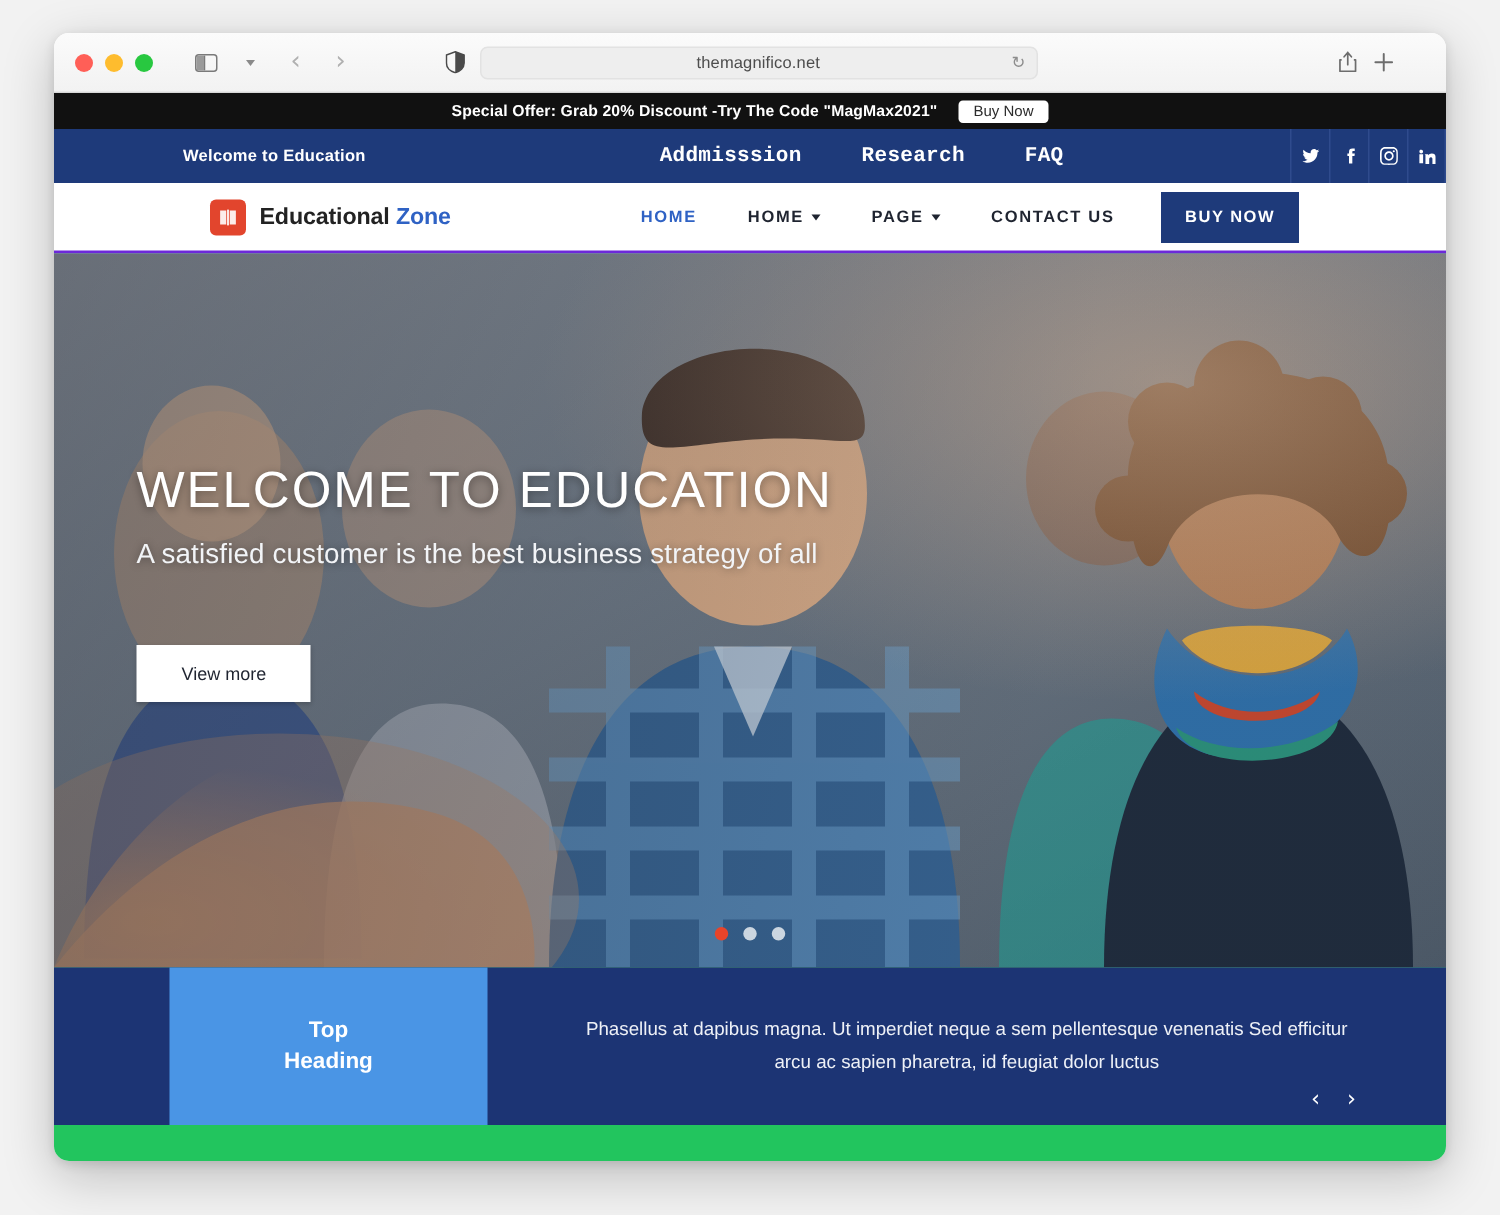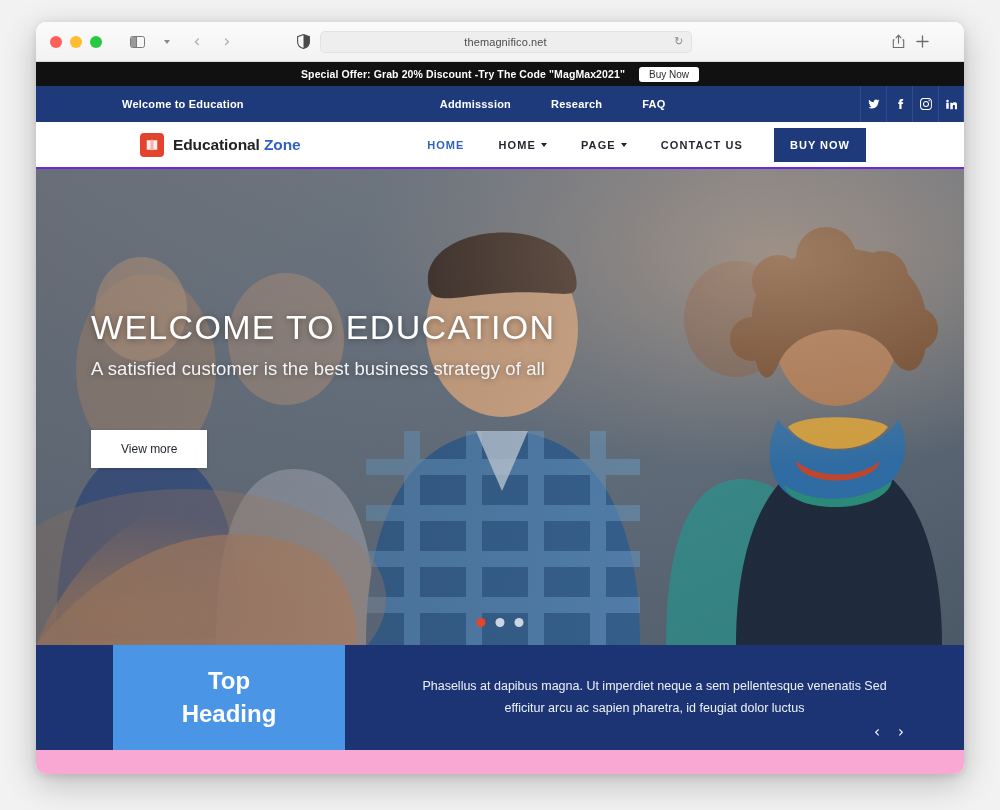--- a/index.html
+++ b/index.html
@@ -59,21 +59,21 @@
   }
   .addr-text { font-size: 11px; color: #4d4d4d; letter-spacing: .1px; }
   .reload { position: absolute; right: 7px; font-size: 11px; color: #8d8d8d; font-family: "DejaVu Sans", sans-serif; }
 
   .tb-right { position: absolute; right: 12px; display: flex; align-items: center; gap: 11px; }
   .ic { color: #6d6d6d; display: flex; align-items: center; justify-content: center; }
   .grid-ico { display: grid; grid-template-columns: 5px 5px; grid-template-rows: 5px 5px; gap: 2px; }
   .grid-ico i { background: #6d6d6d; border-radius: 1px; display:block; }
 
   
-  .page { position: relative; height: 712px; background: #f9a8d4; overflow: hidden; }
+  .page { position: relative; height: 712px; background: #22c55e; overflow: hidden; }
 
   
   .offer {
     height: 24px; background: #111111;
     display: flex; align-items: center; justify-content: center; gap: 14px;
   }
   .offer-text { color: #ffffff; font-size: 10.5px; font-weight: bold; letter-spacing: .1px; }
   .offer-btn {
     background: #ffffff; color: #2b2b2b;
     font-size: 10px; font-weight: normal;
@@ -82,21 +82,21 @@
   }
 
   
   .topnav {
     height: 36px; background: #1e3a7a;
     display: flex; align-items: stretch;
     color: #ffffff;
   }
   .topnav-welcome { font-size: 11px; font-weight: bold; margin-left: 86px; display: flex; align-items: center; letter-spacing: .2px; }
   .topnav-links { display: flex; align-items: center; gap: 40px; margin-left: 196px; }
-  .topnav-links a { color: #fff; font-size: 11px; font-weight: bold; text-decoration: none; letter-spacing: .2px; }
+  .topnav-links a { color: #fff; font-size: 14px; font-weight: bold; text-decoration: none; letter-spacing: .2px; font-family: Liberation Mono, monospace; }
   .socials { margin-left: auto; display: flex; align-items: stretch; }
   .soc {
     width: 26px; display: flex; align-items: center; justify-content: center;
     border-left: 1px solid #2f4b8d; color: #fff;
   }
   .soc:last-child { border-right: 1px solid #2f4b8d; }
   .soc svg { width: 12px; height: 12px; fill: #fff; }
 
   
   .header {
@@ -163,24 +163,24 @@
   .pdot { width: 9px; height: 9px; border-radius: 50%; background: rgba(255,255,255,.75); }
   .pdot.on { background: #e8442a; }
 
   
   .band-bottom {
     position: relative; height: 105px; background: #1c3474;
     display: flex; align-items: stretch;
   }
   .band-left { width: 77px; }
   .band-card {
-    width: 232px; background: #4a95e5;
+    width: 212px; background: #4a95e5;
     display: flex; flex-direction: column;
     align-items: center; justify-content: center;
-    color: #ffffff; font-size: 24px; font-weight: bold; line-height: 1.35;
+    color: #ffffff; font-size: 15px; font-weight: bold; line-height: 1.35;
   }
   .band-body { flex: 1; display: flex; flex-direction: column; align-items: center; justify-content: center; padding: 0 60px; border-radius: 15px; }
   .band-text { color: #eef1f7; font-size: 12.5px; text-align: center; line-height: 1.7; }
   .band-arrows { position: absolute; right: 60px; bottom: 10px; display: flex; gap: 18px; }
   .arrow { color: #ffffff; font-size: 15px; font-family: "DejaVu Sans", sans-serif; line-height: 1; }
 </style>
 </head>
 <body>
 
 <div class="window">

